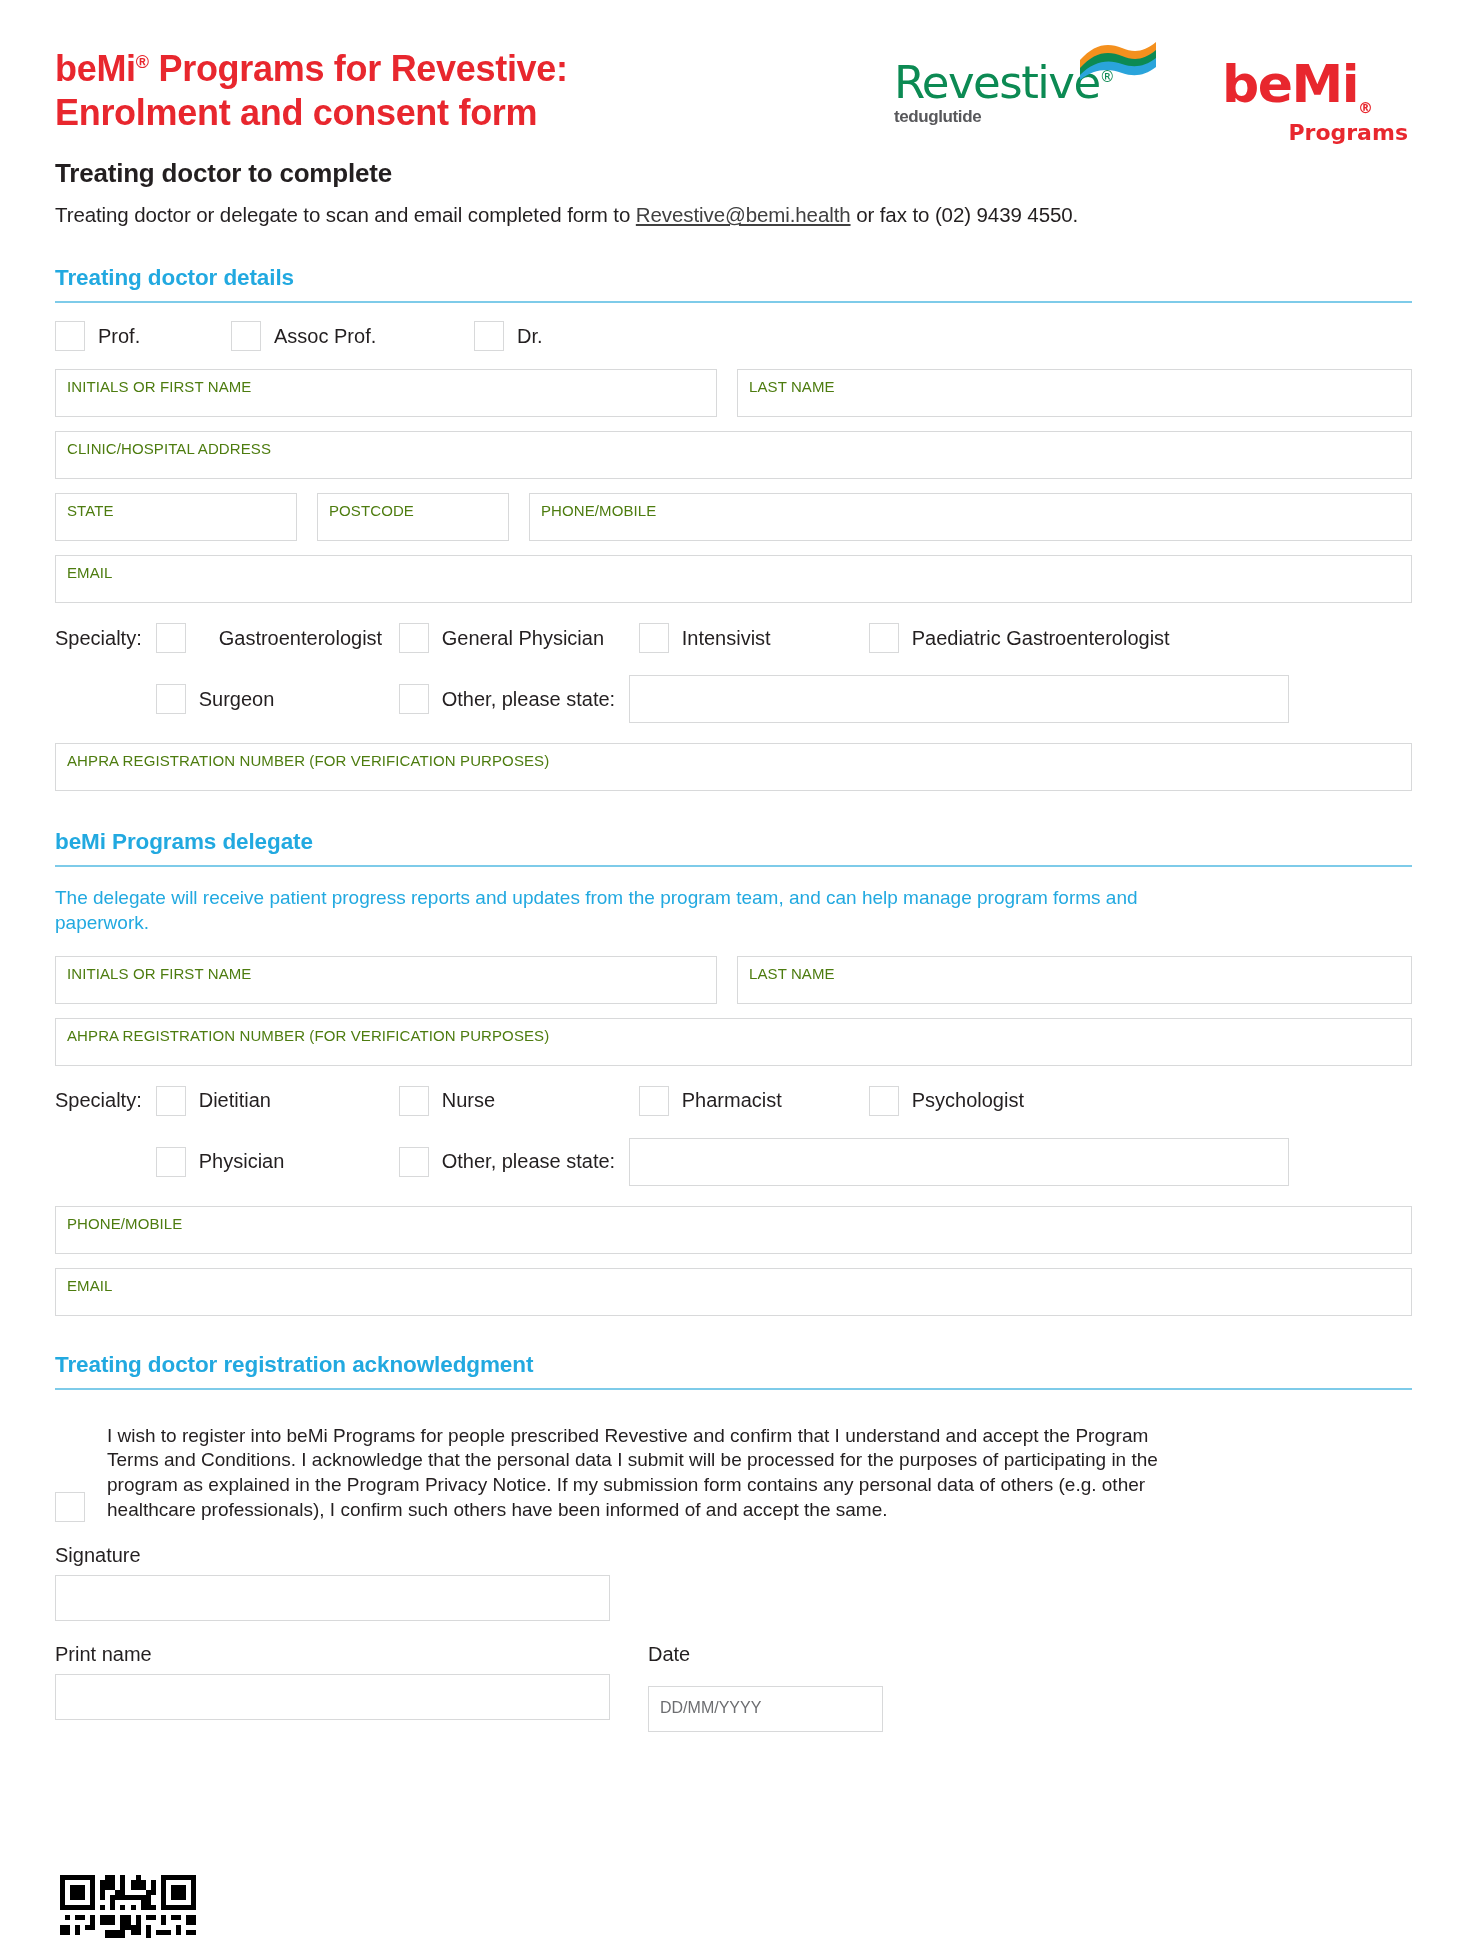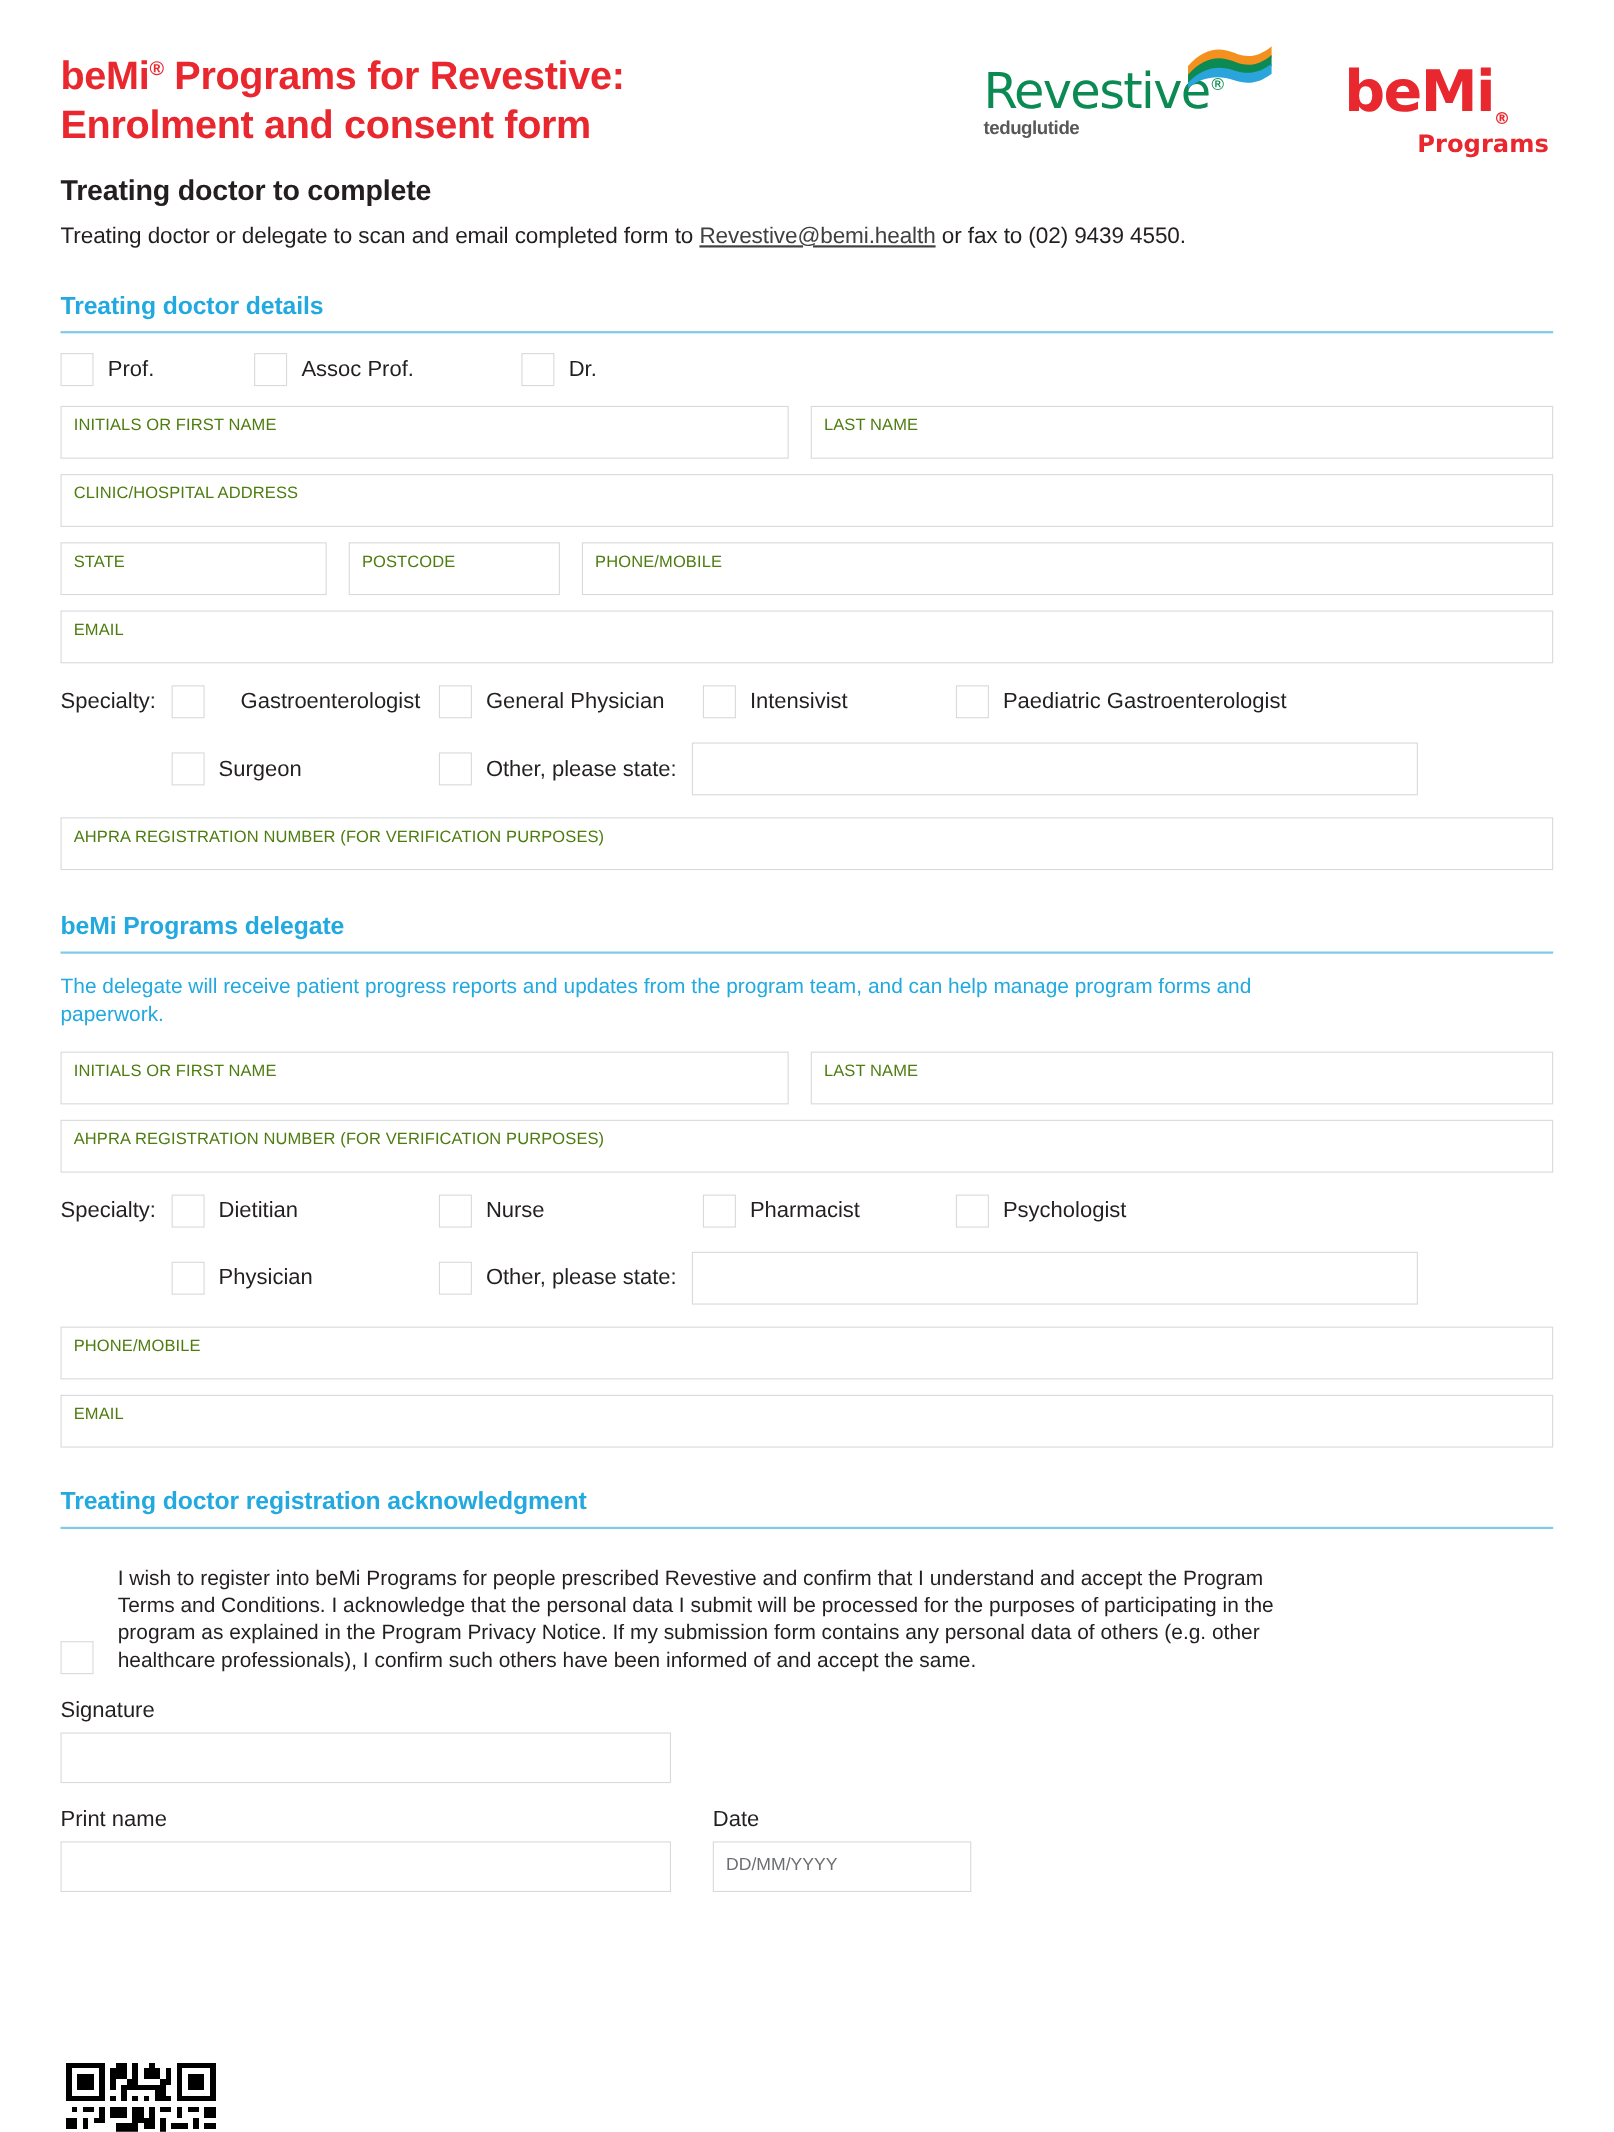--- a/index.html
+++ b/index.html
@@ -186,21 +186,21 @@
     border: 1px solid #d8d9da;
     height: 46px;
     width: 555px;
     margin-top: 8px;
   }
   .bottom-flex { display: flex; gap: 20px; }
   .date-box {
     border: 1px solid #d8d9da;
     height: 46px;
     width: 235px;
-    margin-top: 8px;
+    margin-top: 20px;
     position: relative;
   }
   .date-box .flabel { position: absolute; left: 11px; top: 12px; font-size: 16px; color: #6d6e71; }
 
   
   .qr { position: absolute; left: 55px; bottom: 0; width: 146px; height: 68px; overflow: hidden; }
   .qr svg { display: block; }
 </style>
 </head>
 <body>

